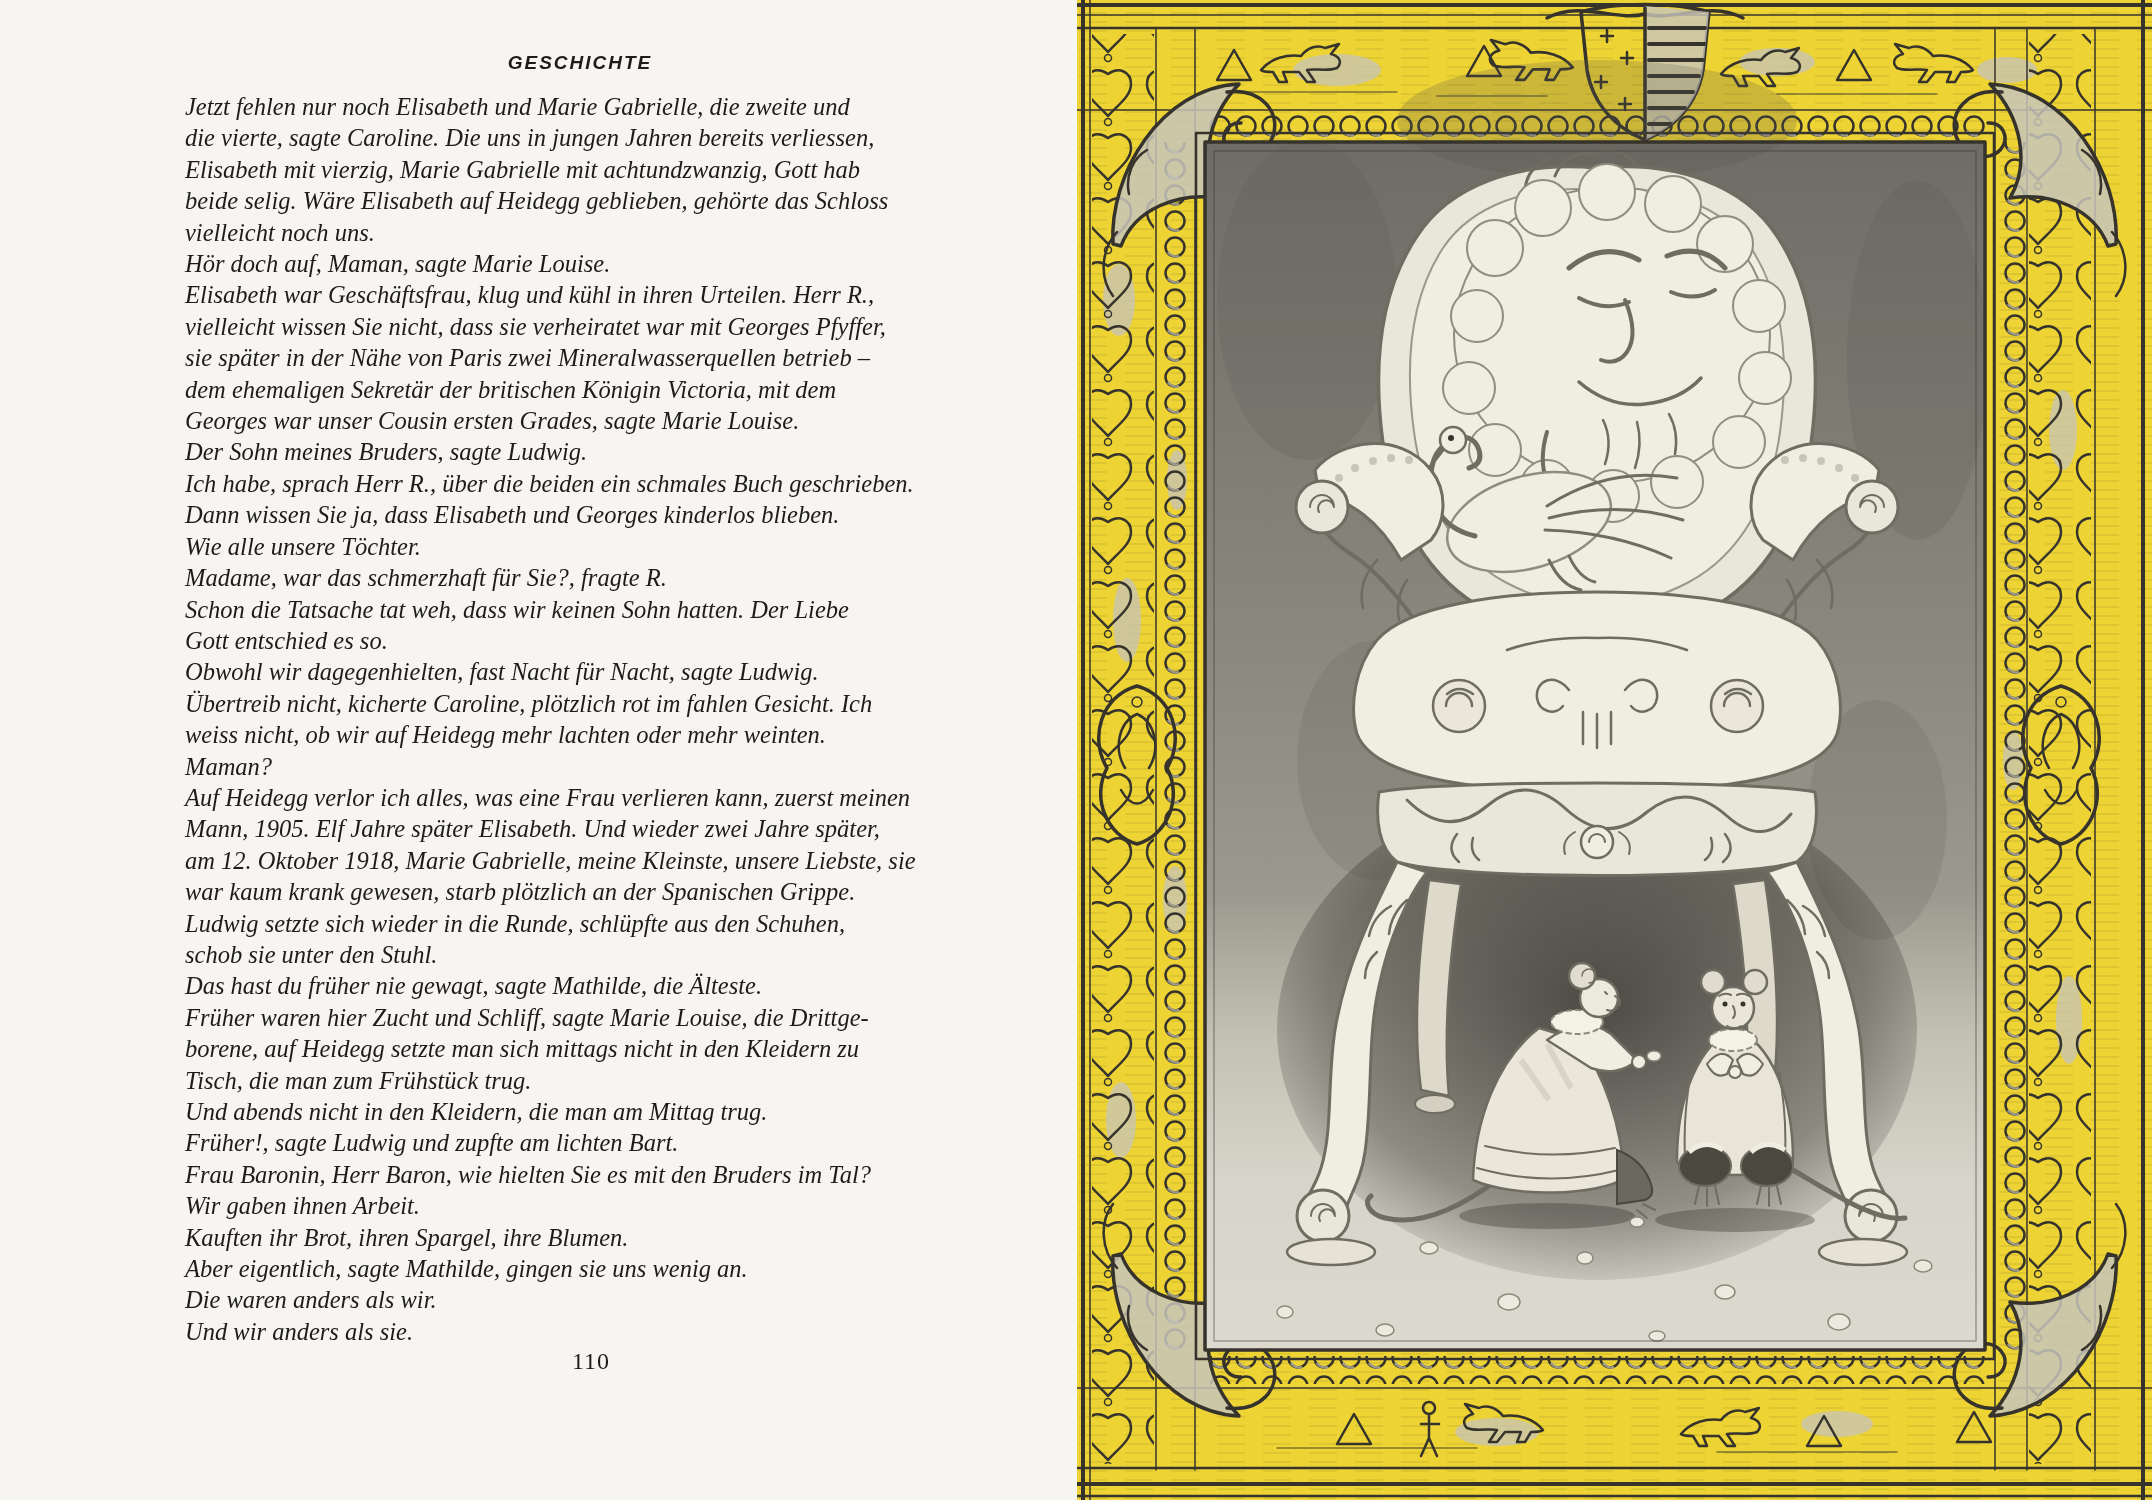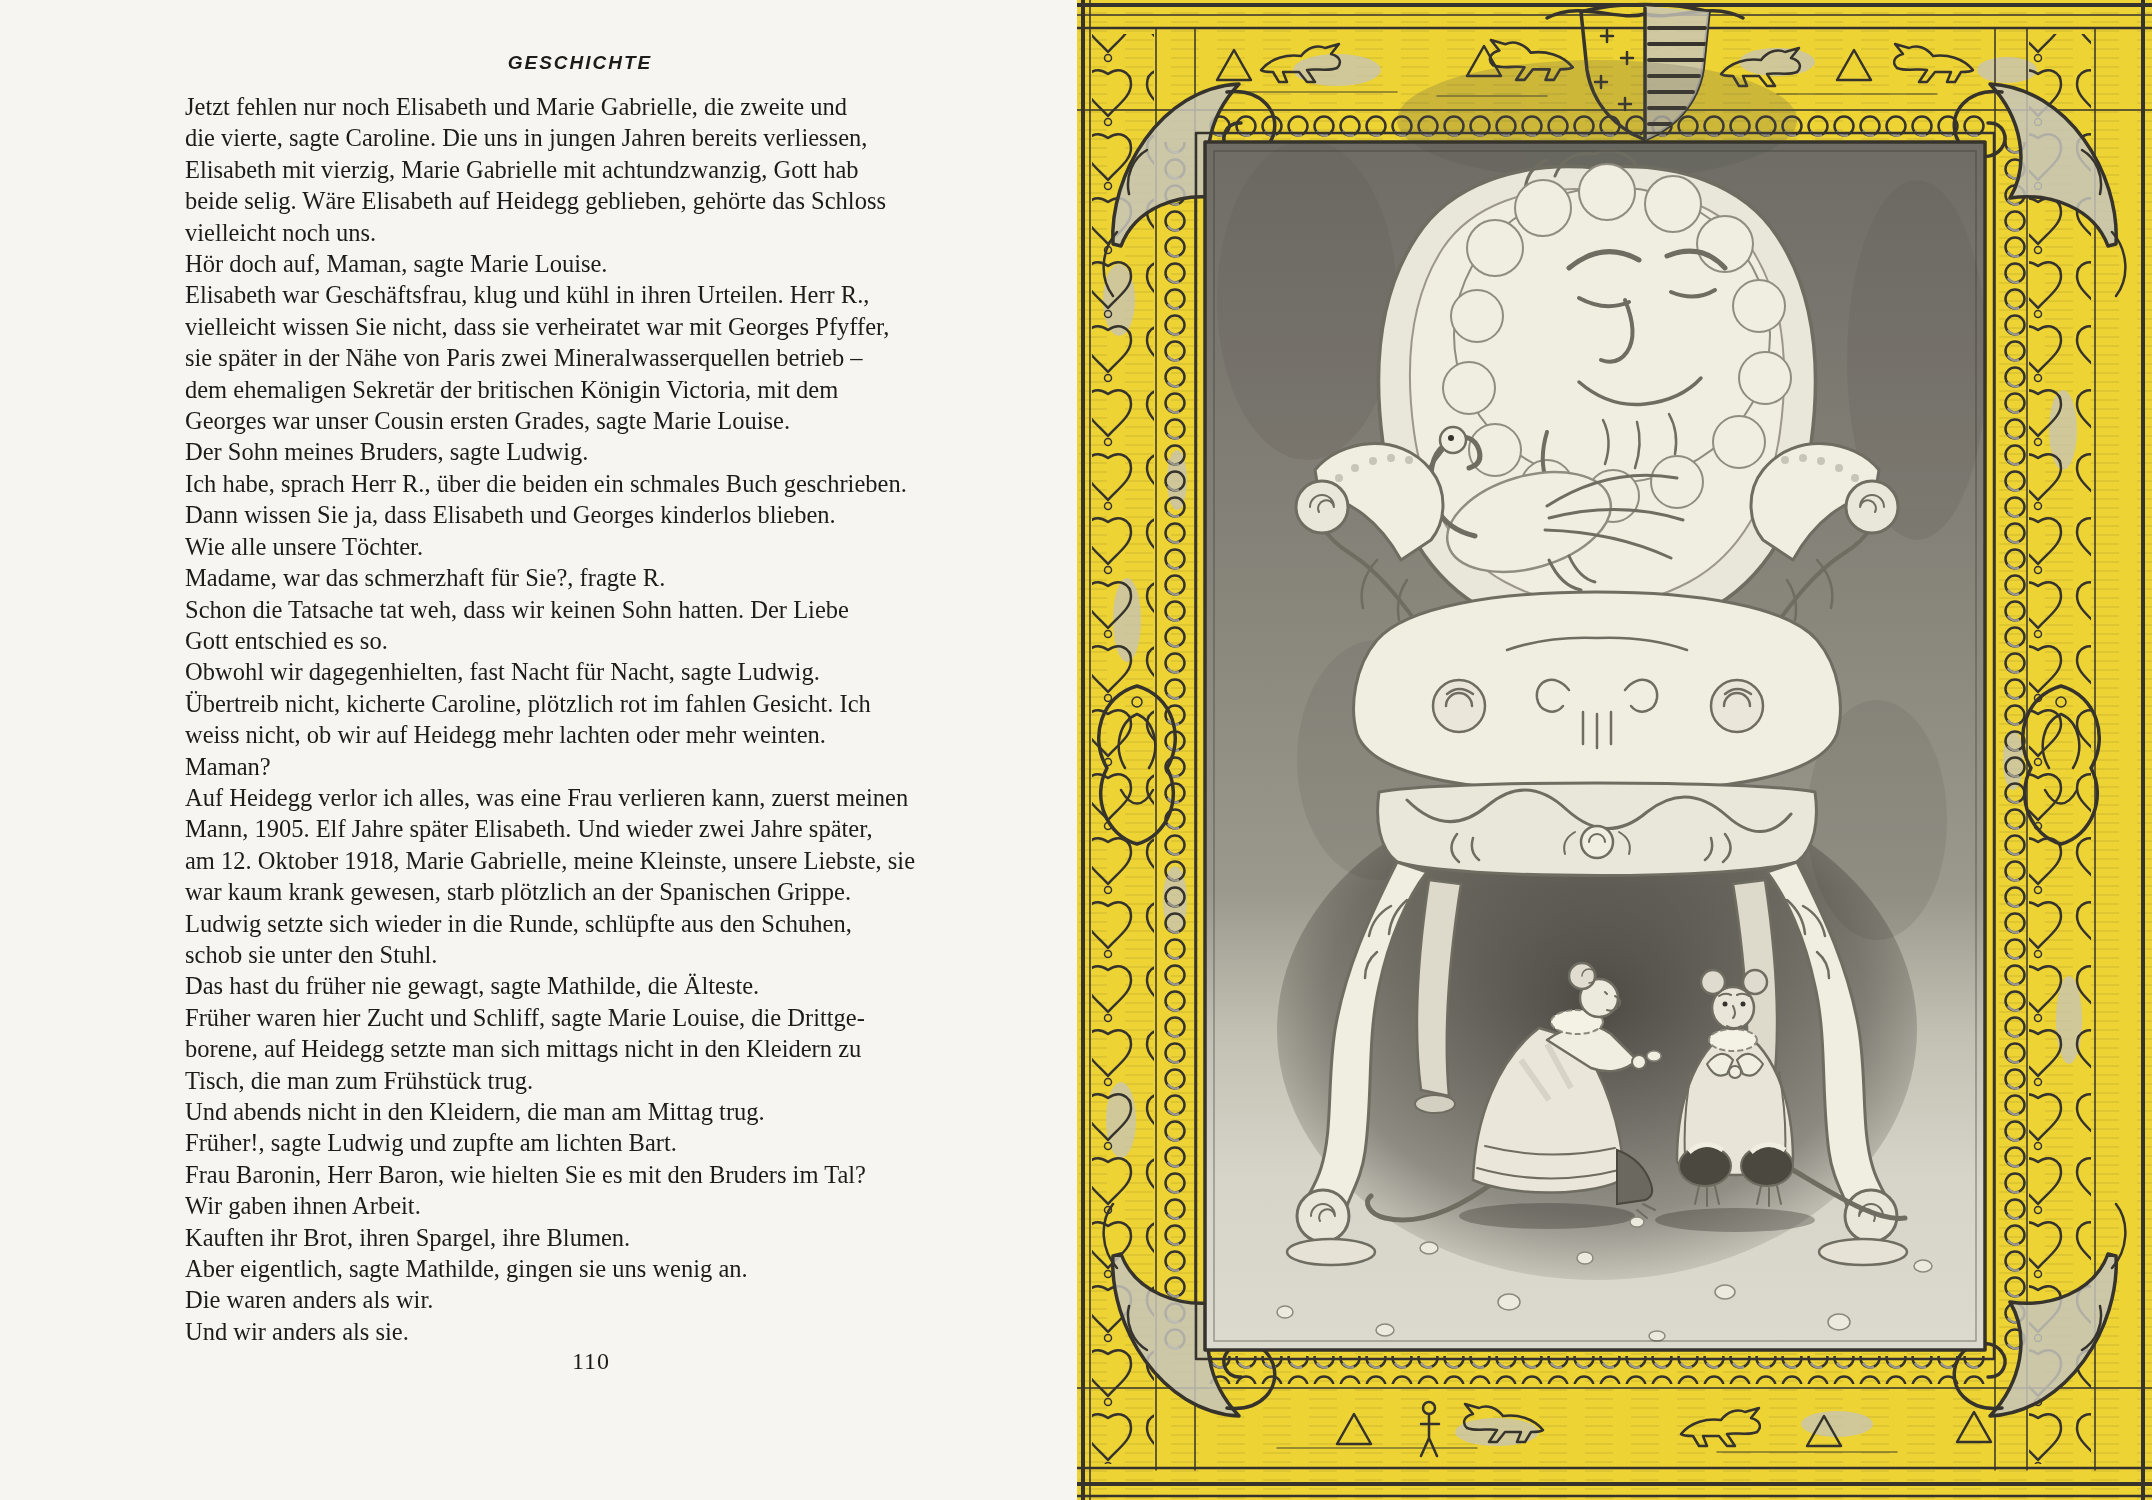--- a/index.html
+++ b/index.html
@@ -17,21 +17,21 @@
     position:absolute;left:157px;top:52px;width:790px;
     text-align:center;
     font-family:"Liberation Sans",sans-serif;
     font-style:italic;font-weight:bold;
     font-size:19px;letter-spacing:2px;
   }
   .body-text{
     position:absolute;left:157px;top:91px;width:790px;
     font-size:24.5px;line-height:31.4px;
   }
-  .body-text p{margin:0;padding:0;white-space:nowrap;}
+  .body-text p{margin:0;padding:0;white-space:nowrap;font-style:italic;}
   .folio{
     position:absolute;left:168px;top:1348px;width:790px;
     text-align:center;font-size:24px;letter-spacing:1px;
   }
   
   .page-right{position:absolute;left:1077px;top:0;width:1075px;height:1500px;}
   .page-right svg{display:block;width:1075px;height:1500px;}
 
   
   .ink{stroke:var(--frame-ink,#35332c);fill:none;stroke-linecap:round;stroke-linejoin:round;}

